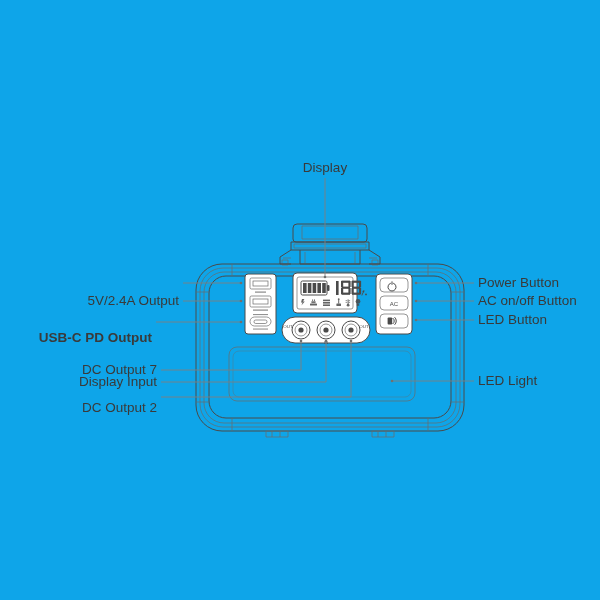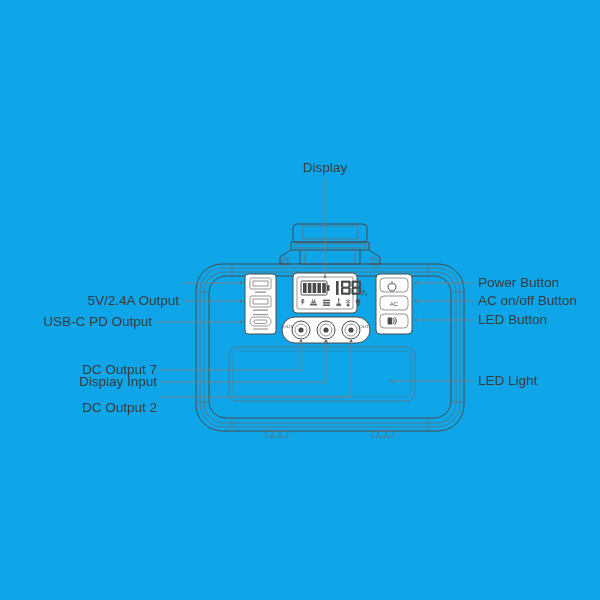--- a/index.html
+++ b/index.html
@@ -279,21 +279,21 @@
       <path class="lead" d="M392 381 H 474"></path>
       <circle class="dot" cx="392" cy="381" r="1.3"></circle>
     </g>
   </svg>
 
   <div class="callout-label label-center" style="left:325px; top:168px;">Display</div>
 
 
   <div class="callout-label label-left" style="left:179px; top:301px;">5V/2.4A Output</div>
 
-  <div class="callout-label label-left" style="left:152px; top:322px;">USB-C PD Output</div>
+  <div class="callout-label label-left" style="left:152px; top:338px;font-weight:bold;">USB-C PD Output</div>
 
   <div class="callout-label label-left" style="left:157px; top:370px;">DC Output 7</div>
 
   <div class="callout-label label-left" style="left:157px; top:382px;">Display Input</div>
 
   <div class="callout-label label-left" style="left:157px; top:408px;">DC Output 2</div>
 
   <div class="callout-label label-right" style="left:478px; top:283px;">Power Button</div>
 
   <div class="callout-label label-right" style="left:478px; top:301px;">AC on/off Button</div>

